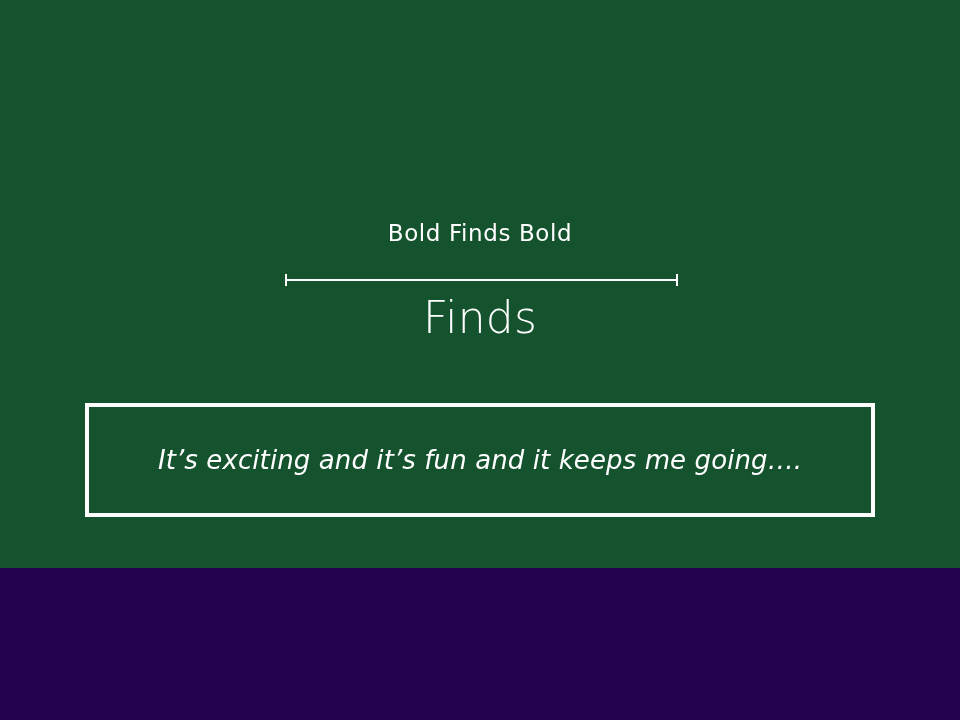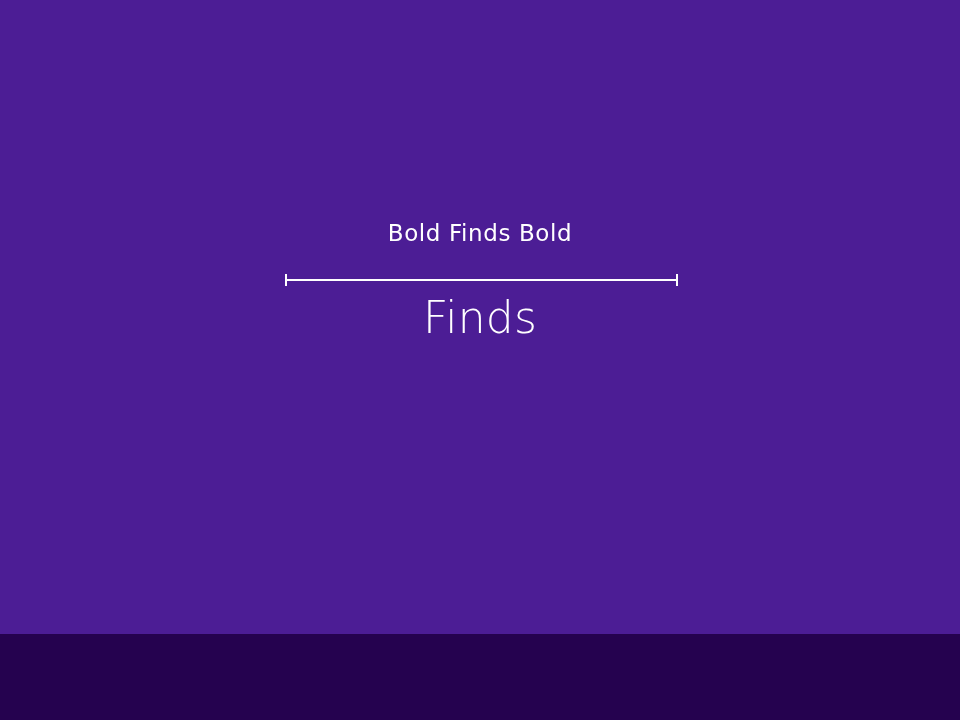--- a/index.html
+++ b/index.html
@@ -13,22 +13,22 @@
 
   body {
     background: #25024F;
     font-family: "DejaVu Sans", "Liberation Sans", sans-serif;
     -webkit-font-smoothing: antialiased;
   }
 
   .slide {
     position: relative;
     width: 960px;
-    height: 634px;
-    background: #4c1d95;
+    height: 568px;
+    background: #14532d;
   }
 
   
   .title-block {
     position: absolute;
     left: 0;
     top: 218px;
     width: 960px;
     text-align: center;
   }
@@ -130,14 +130,17 @@
   <div class="divider">
     <span class="divider-cap left"></span>
     <span class="divider-line"></span>
     <span class="divider-cap right"></span>
   </div>
 
   <div class="name-block">
     <span class="name">Finds</span>
   </div>
 
+  <div class="quote-box">
+    <span class="quote-text">It’s exciting and it’s fun and it keeps me going….</span>
+  </div>
 
 </div>
 
 </body></html>

